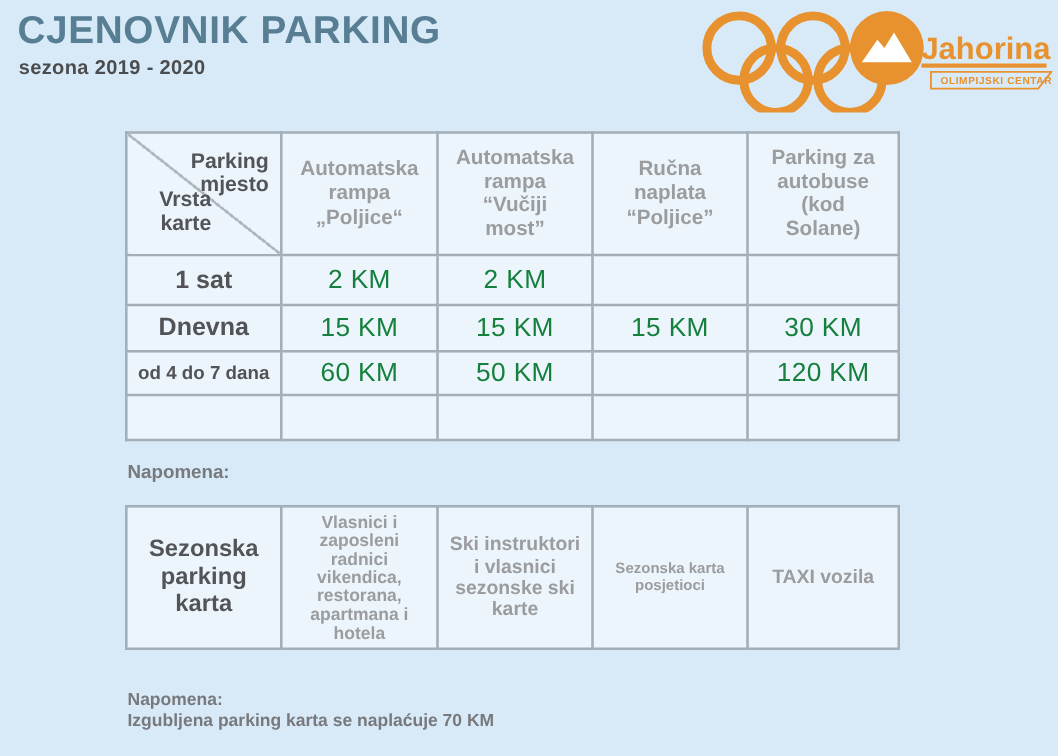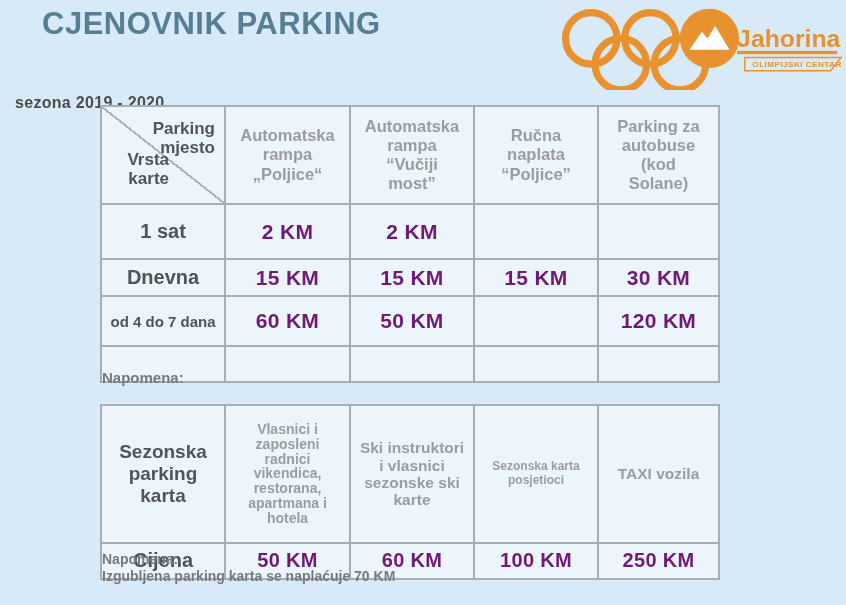--- a/index.html
+++ b/index.html
@@ -7,40 +7,39 @@
     width:846px;height:605px;position:relative;overflow:hidden;
     background:#d8eaf8;
     font-family:"Liberation Sans", sans-serif;
     -webkit-font-smoothing:antialiased;
   }
   
   .page-title{
     position:absolute;left:14px;top:6px;
     font-size:31px;font-weight:bold;letter-spacing:.5px;
     color:#577e93;
-    margin-left:28px;
   }
   .page-subtitle{
     position:absolute;left:15px;top:46px;
-    font-size:16px;font-weight:bold;color:#4b4c4e;letter-spacing:.3px;margin-top:48px;
+    font-size:16px;font-weight:bold;color:#4b4c4e;letter-spacing:.3px;
   }
   .logo{position:absolute;left:556px;top:4px;width:286px;height:86px;}
   
   table{border-collapse:collapse;table-layout:fixed;position:absolute;left:100px;}
   td{border:2px solid #a4aeb6;background:#edf5fc;text-align:center;vertical-align:middle;overflow:hidden;}
   .t1{top:105px;width:618px;}
   .t2{top:404px;width:618px;}
   .col-head{
     color:#9b9c9e;font-weight:bold;font-size:16.5px;line-height:1.16;
     padding:0 12px;
   }
-  .t2 .col-head{font-size:14px;line-height:1.06;padding:16px 6px;}
+  .t2 .col-head{font-size:14px;line-height:1.06;padding:4px 6px;}
   .row-label{color:#525356;font-weight:bold;font-size:20px;}
   .row-label.small{font-size:15px;}
-  .price{color:#701a75;font-weight:bold;font-size:21px;letter-spacing:.3px;}
+  .price{color:#15803d;font-weight:normal;font-size:21px;letter-spacing:.3px;}
   .t2 .price{font-size:20px;}
   
   .corner-cell{
     position:relative;padding:0;
     background-image:linear-gradient(to bottom left,
       transparent calc(50% - 1px), #aab4bc calc(50% - 1px),
       #aab4bc calc(50% + 1px), transparent calc(50% + 1px));
   }
   .corner-top{
     position:absolute;top:12px;right:9px;width:86px;text-align:right;
@@ -93,35 +92,35 @@
       <tr style="height:98px">
     <td class="corner-cell">
       <div class="corner-top">Parking mjesto</div>
       <div class="corner-bottom">Vrsta karte</div>
     </td>
     <td class="col-head">Automatska rampa „Poljice“</td>
     <td class="col-head">Automatska rampa “Vučiji most”</td>
     <td class="col-head">Ručna naplata “Poljice”</td>
     <td class="col-head">Parking za autobuse (kod Solane)</td>
   </tr>
-  <tr style="height:55px">
+  <tr style="height:40px">
     <td class="row-label">1 sat</td>
     <td class="price">2 KM</td>
     <td class="price">2 KM</td>
     <td class="price"></td>
     <td class="price"></td>
   </tr>
   <tr style="height:37px">
     <td class="row-label">Dnevna</td>
     <td class="price">15 KM</td>
     <td class="price">15 KM</td>
     <td class="price">15 KM</td>
     <td class="price">30 KM</td>
   </tr>
-  <tr style="height:50px">
+  <tr style="height:35px">
     <td class="row-label small">od 4 do 7 dana</td>
     <td class="price">60 KM</td>
     <td class="price">50 KM</td>
     <td class="price"></td>
     <td class="price">120 KM</td>
   </tr>
   <tr style="height:36px">
     <td class="row-label"></td>
     <td class="price"></td>
     <td class="price"></td>
@@ -144,26 +143,19 @@
       <col style="width:121px">
     </colgroup>
   <tbody>
       <tr style="height:99px">
     <td class="t2-corner">Sezonska parking karta</td>
     <td class="col-head">Vlasnici i zaposleni radnici vikendica, restorana, apartmana i hotela</td>
     <td class="col-head" style="font-size:15.5px;line-height:1.12">Ski instruktori i vlasnici sezonske ski karte</td>
     <td class="col-head" style="font-size:12px;line-height:1.12">Sezonska karta posjetioci</td>
     <td class="col-head" style="font-size:15.5px">TAXI vozila</td>
   </tr>
-  <tr style="height:36px">
-    <td class="row-label">Cijena</td>
-    <td class="price">50 KM</td>
-    <td class="price">60 KM</td>
-    <td class="price">100 KM</td>
-    <td class="price">250 KM</td>
-  </tr>
 </tbody>
   </table>
 
 <div class="note note-2">
   <div>Napomena:</div>
   <div>Izgubljena parking karta se naplaćuje 70 KM</div>
 </div>
 
 </body></html>

